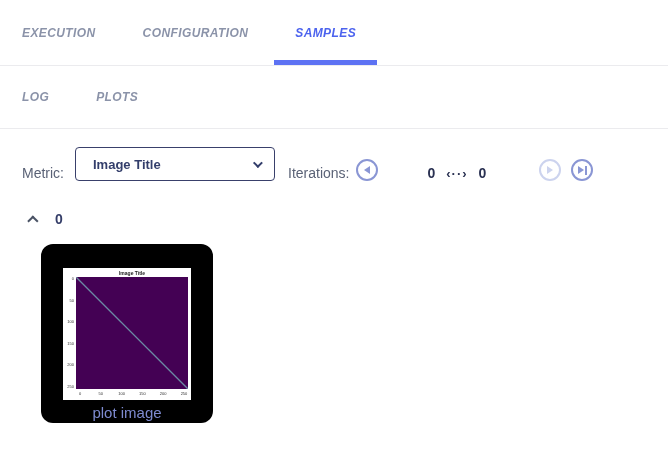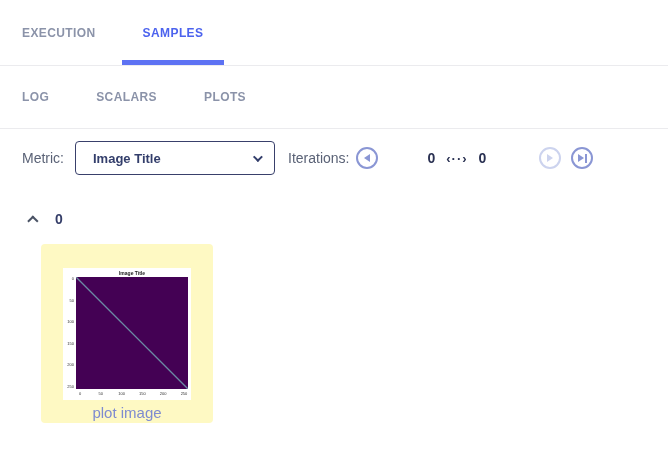--- a/index.html
+++ b/index.html
@@ -4,32 +4,32 @@
 <style>
   * { box-sizing: border-box; margin: 0; padding: 0; }
   html,body { width: 668px; height: 454px; background: #ffffff;
     font-family: "Liberation Sans", sans-serif; overflow: hidden; }
 
   :root { --accent: #4c63ee; --accent-bar: #5d72f3; --navy: #39406b;
           --tab-gray: #8b93a9; --label-gray: #5a6276; }
 
   
   .tabs-row { display: flex; align-items: center; gap: 47px;
-    padding-left: 22px; border-bottom: 1px solid #ebebee; height: 66px; }
+    padding-left: 22px; border-bottom: 1px solid #ebebee; height: 66px; font-style: italic; }
   .tabs-row.secondary { height: 63px; }
   .tab { position: relative; height: 100%; display: flex; align-items: center;
     cursor: pointer; }
   .tab-label { font-size: 12px; font-weight: bold; letter-spacing: .4px;
     color: var(--tab-gray); white-space: nowrap; }
   .tab.active .tab-label { color: var(--accent); }
   .tab-underline { position: absolute; left: -21px; right: -21px; bottom: 0;
     height: 5px; background: var(--accent-bar); }
 
   
-  .controls-row { display: flex; align-items: center; height: 52px;
+  .controls-row { display: flex; align-items: flex-end; height: 52px;
     padding: 6px 0 0 22px; }
   .ctl-label { font-size: 14px; color: var(--label-gray); }
   .metric-select { width: 200px; height: 34px; margin-left: 11px;
     border: 1px solid var(--navy); border-radius: 4px; background: #fff;
     display: flex; align-items: center; justify-content: space-between;
     padding: 0 14px 0 17px; cursor: pointer; }
   .metric-select .value { font-size: 13px; font-weight: bold; color: #333e6b; }
   .chev { width: 7px; height: 7px; border-right: 2px solid #333e6b;
     border-bottom: 2px solid #333e6b; transform: rotate(45deg) translateY(-2px); }
   .iter-label { margin-left: 13px; }
@@ -54,21 +54,21 @@
   
   .section-header { display: flex; align-items: center; margin: 30px 0 0 31px; }
   .chev-up { width: 8px; height: 8px; border-left: 2px solid #4a5365;
     border-top: 2px solid #4a5365; transform: rotate(45deg) translateY(3px);
     cursor: pointer; }
   .section-title { margin-left: 16px; font-size: 14px; font-weight: bold;
     color: #343d68; }
 
   
   .sample-card { width: 172px; height: 179px; margin: 17px 0 0 41px;
-    background: #fef9c3; border-radius: 4px; padding-top: 24px; cursor: pointer; }
+    background: #000000; border-radius: 12px; padding-top: 24px; cursor: pointer; }
   .mplot { width: 128px; height: 132px; margin: 0 auto; background: #fff;
     display: flex; flex-direction: column; padding: 2px 3px 3px 0; }
   .mplot-title { font-size: 5px; font-weight: bold; color: #222;
     text-align: center; margin-left: 13px; line-height: 7px; }
   .mplot-body { display: flex; flex: 1; }
   .yticks { width: 13px; display: flex; flex-direction: column;
     justify-content: space-between; align-items: flex-end;
     padding: 0 2px; font-size: 4px; color: #333; line-height: 4px; }
   .plot-img { flex: 1; position: relative; }
   .plot-img svg { position: absolute; inset: 0; width: 100%; height: 100%; }
@@ -79,32 +79,32 @@
   .sample-caption { text-align: center; font-size: 15px; color: #7e8bd0;
     margin-top: 4px; }
 </style>
 </head>
 <body>
 
 <div class="tabs-row">
   <div class="tab">
     <span class="tab-label">EXECUTION</span>
   </div>
+  <div class="tab">
+    <span class="tab-label">CONFIGURATION</span>
+  </div>
   <div class="tab active">
     <span class="tab-label">SAMPLES</span>
     <span class="tab-underline"></span>
   </div>
 </div>
 
 <div class="tabs-row secondary">
   <div class="tab">
     <span class="tab-label">LOG</span>
-  </div>
-  <div class="tab">
-    <span class="tab-label">SCALARS</span>
   </div>
   <div class="tab">
     <span class="tab-label">PLOTS</span>
   </div>
 </div>
 
 <div class="controls-row">
   <span class="ctl-label">Metric:</span>
   <div class="metric-select">
     <span class="value">Image Title</span>

